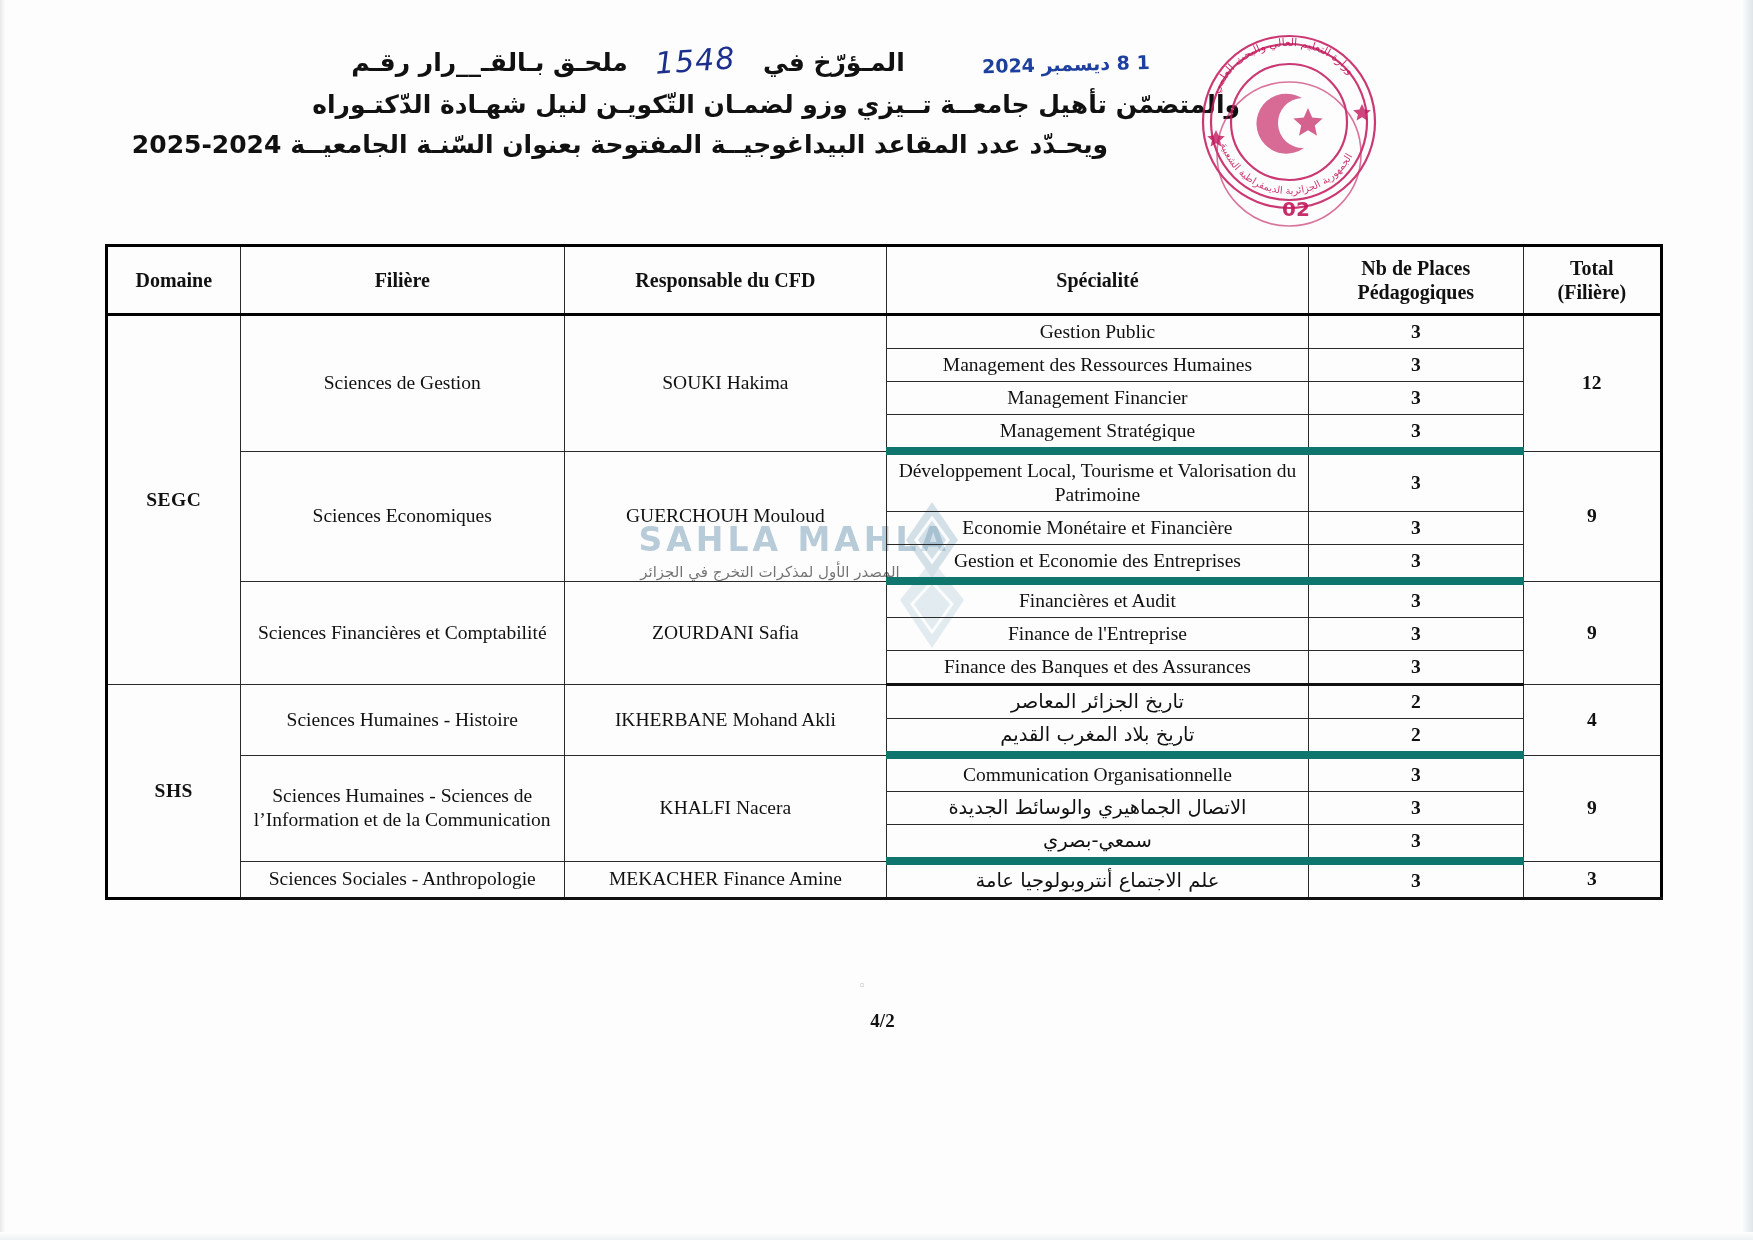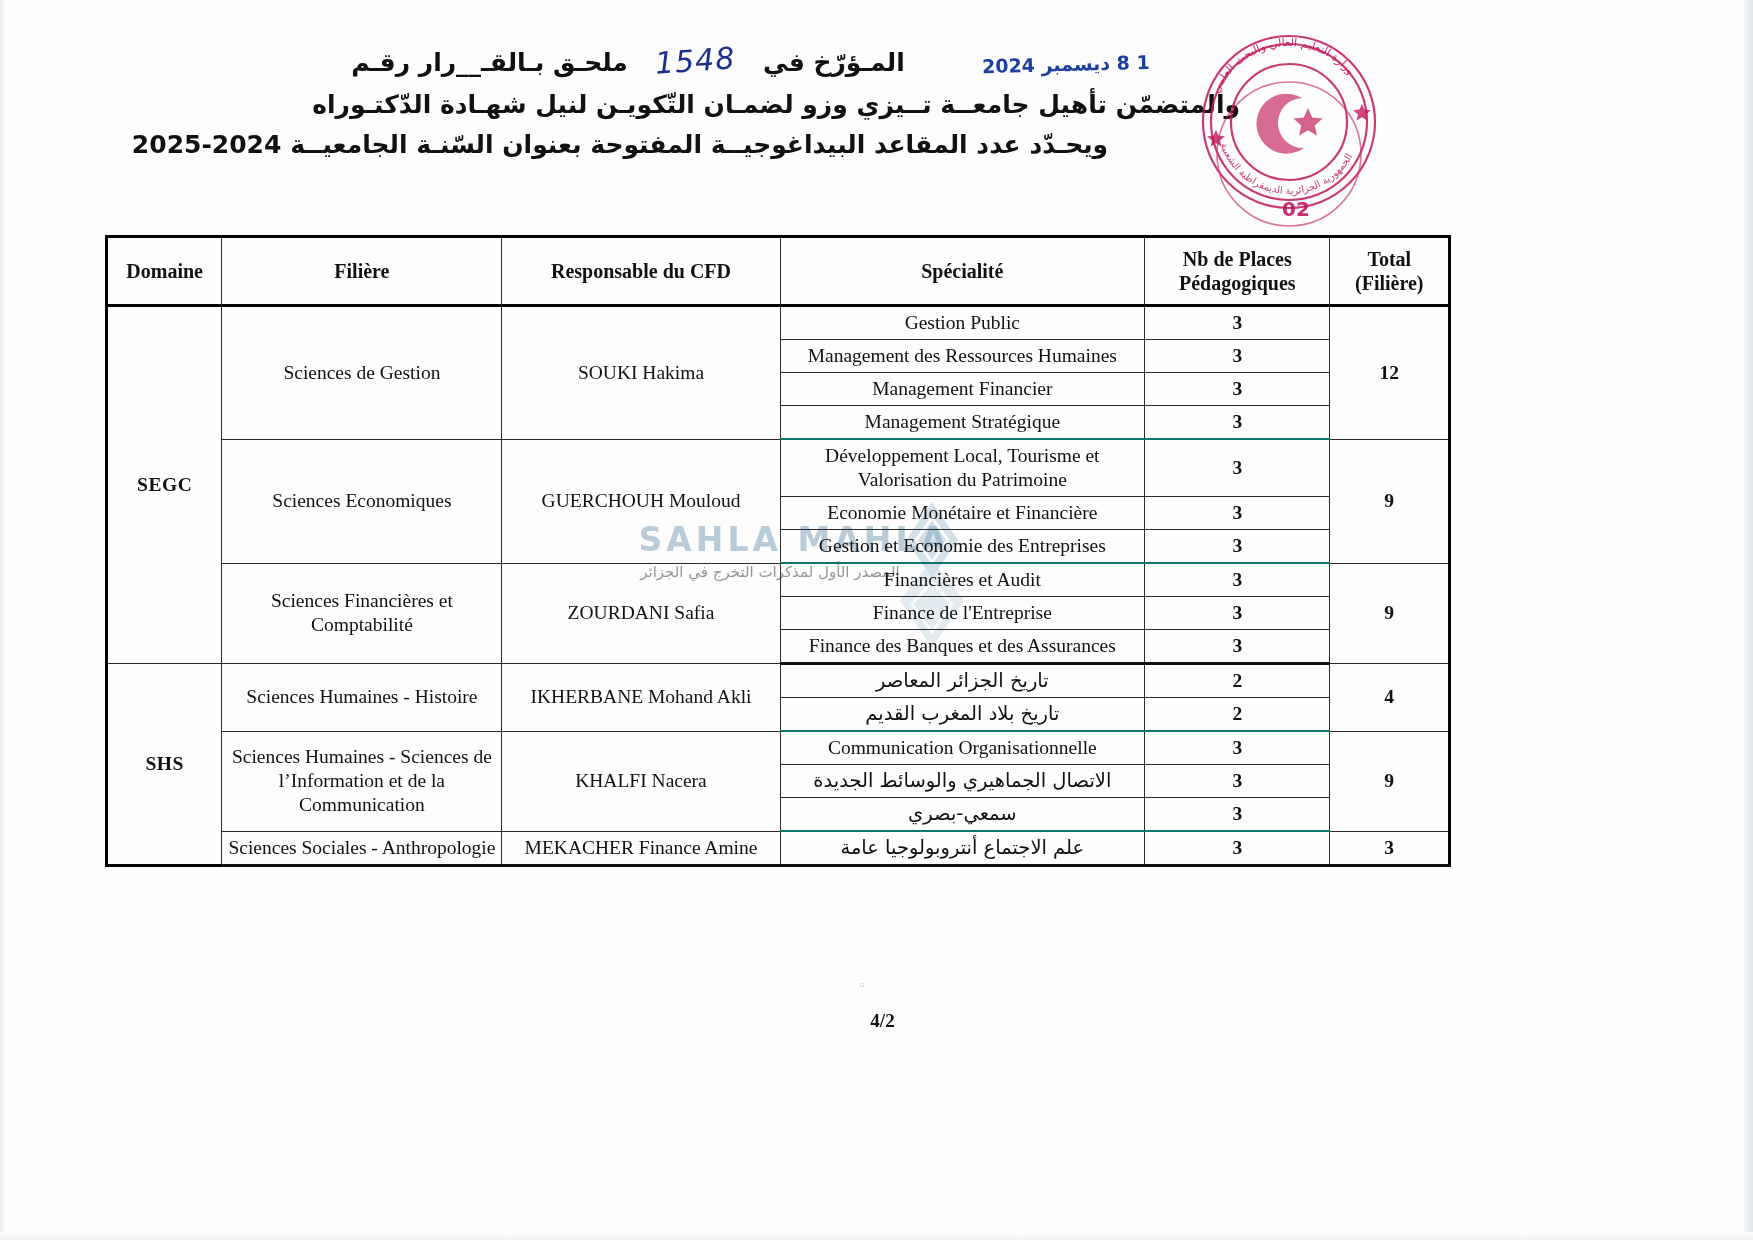--- a/index.html
+++ b/index.html
@@ -123,39 +123,39 @@
     font-family: "DejaVu Sans", "Liberation Sans", sans-serif;
     font-size: 33px;
     letter-spacing: 4px;
     color: #7fa3bb;
     font-weight: 600;
     text-align: right;
   }
   #watermark .wm-sub {
     font-family: "DejaVu Sans", "Liberation Sans", sans-serif;
     font-size: 15px;
-    color: #404040;
+    color: #000000;
     direction: rtl;
     margin-top: 4px;
     letter-spacing: 0.5px;
   }
   #wm-logo {
     position: absolute;
     left: 872px;
     top: 500px;
     opacity: 0.5;
     pointer-events: none;
   }
 
   
   #table-wrap {
     position: absolute;
     left: 105px;
-    top: 235px;
-    width: 1346px;
+    top: 244px;
+    width: 1558px;
   }
   table.sheet {
     border-collapse: collapse;
     width: 100%;
     table-layout: fixed;
     background: transparent;
   }
   table.sheet th, table.sheet td {
     border: 1px solid #2a2a2a;
     padding: 4px 6px;
@@ -196,21 +196,21 @@
   }
   td.nb-cell {
     font-weight: bold;
     font-size: 21px;
   }
   td.total-cell {
     font-weight: bold;
     font-size: 21px;
   }
   tr.group-end > td {
-    border-bottom: 2px solid #0f766e;
+    border-bottom: 8px solid #0f766e;
     margin-left: 20px;
   }
   tr.domain-end > td {
     border-bottom: 3px solid #111;
   }
 
   
   col.c-domain  { width: 112px; }
   col.c-filiere { width: 272px; }
   col.c-resp    { width: 270px; }

